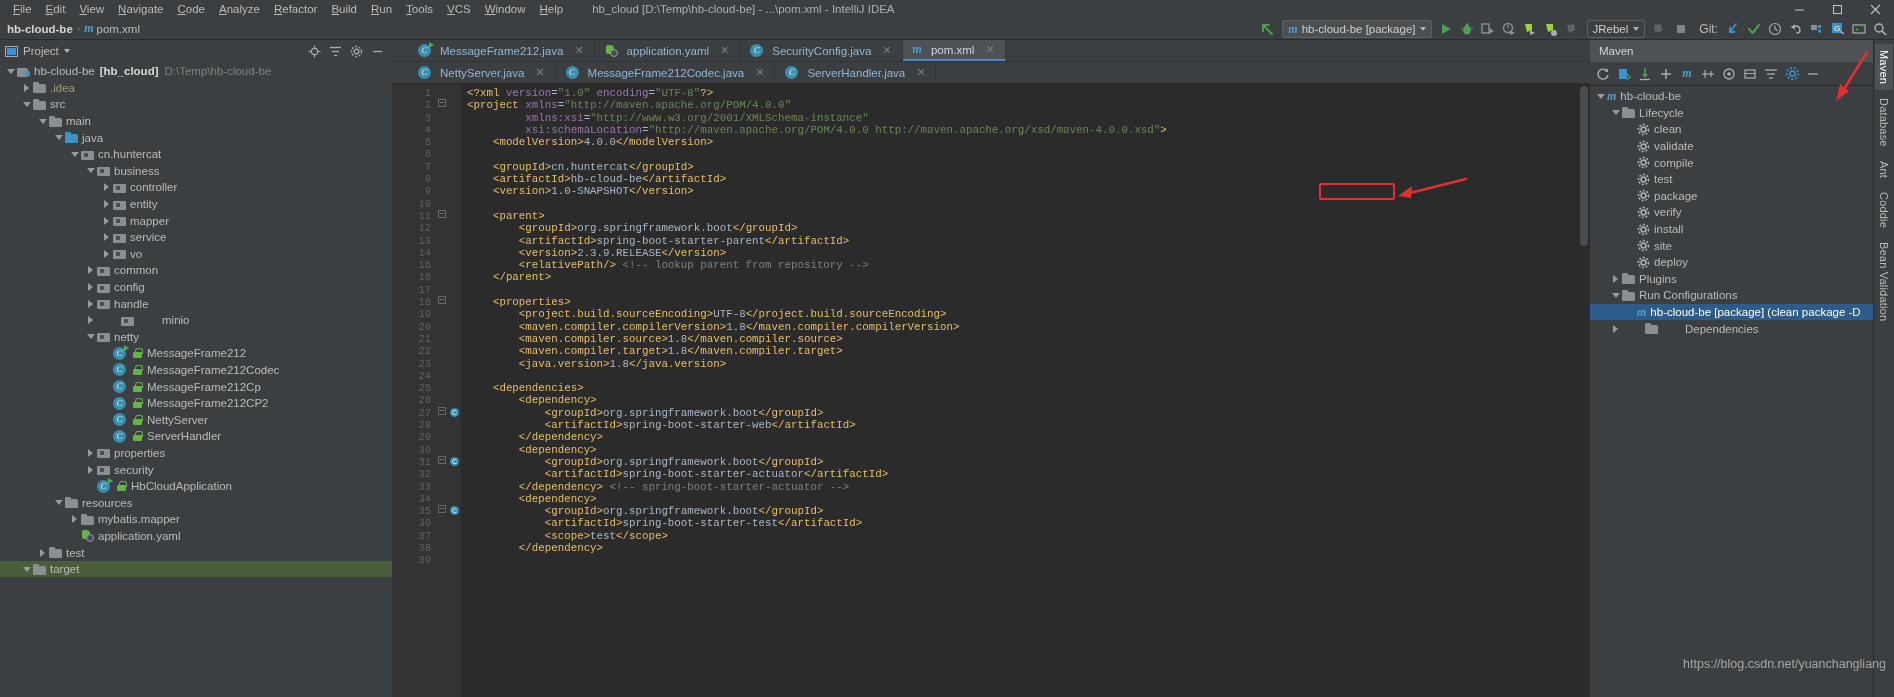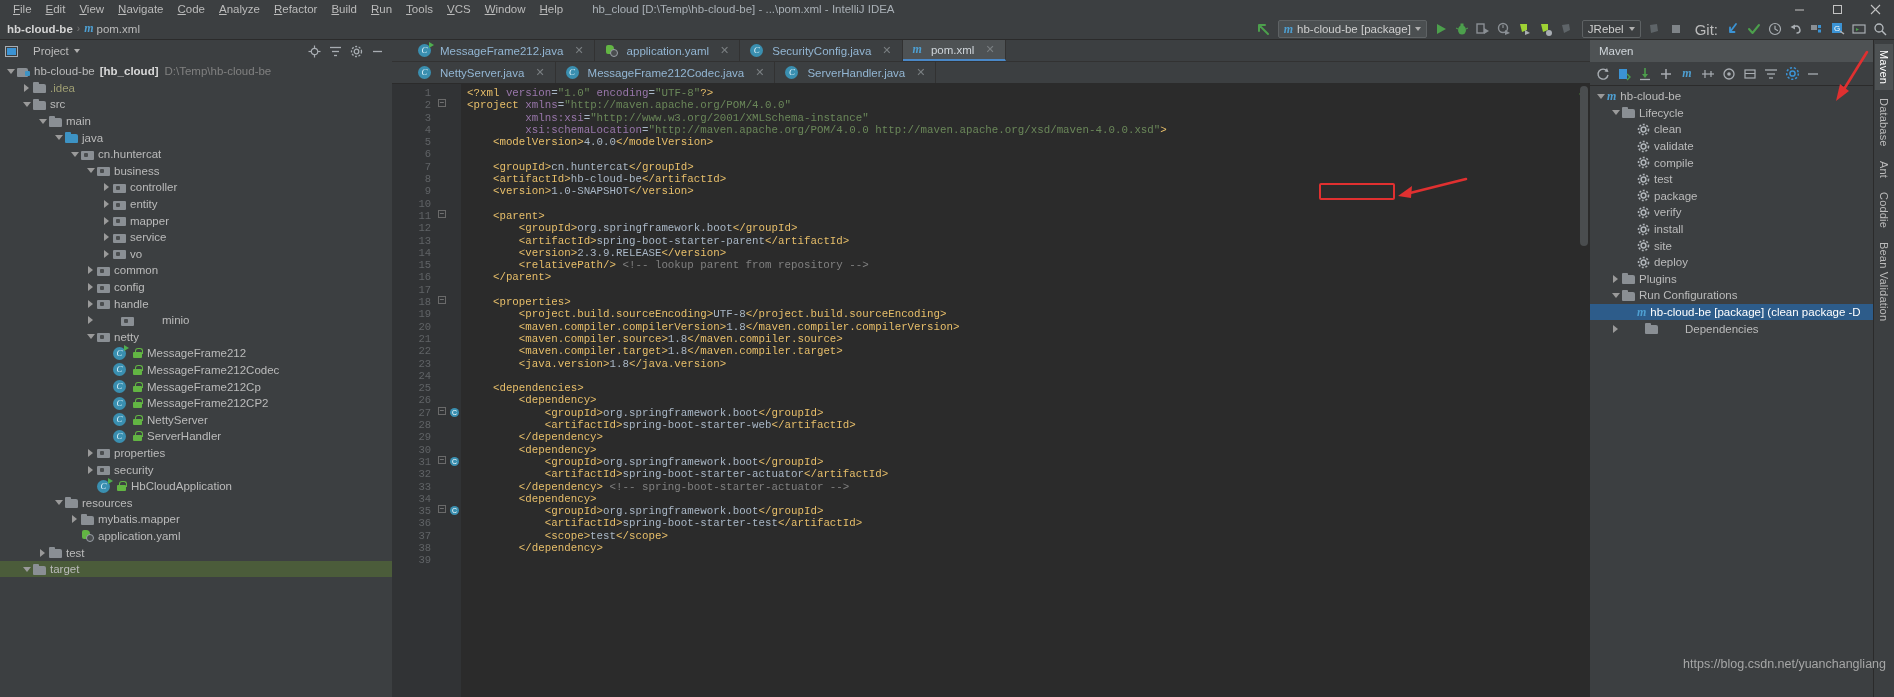--- a/index.html
+++ b/index.html
@@ -58,32 +58,32 @@
     height: 18px; background: #4b4f51; border: 1px solid #5e6264; border-radius: 2px;
     display: flex; align-items: center; padding: 0 5px; gap: 4px; margin: 0 4px;
     font-size: 11.5px; color: #cfcfcf; white-space: nowrap;
   }
   .jrebel-box {
     height: 18px; background: #3c3f41; border: 1px solid #5e6264; border-radius: 2px;
     display: flex; align-items: center; padding: 0 5px; gap: 5px; margin: 0 4px;
     font-size: 11.5px; color: #cfcfcf;
   }
   .caret { width:0;height:0;border-left:3.5px solid transparent;border-right:3.5px solid transparent;border-top:4px solid #b0b0b0; }
-  .git-label { font-size: 15px; color: #bbbbbb; padding: 0 4px 0 8px; text-align: right; }
+  .git-label { font-size: 12px; color: #bbbbbb; padding: 0 4px 0 8px; text-align: right; }
 
   
   .body-row { flex: 1; display: flex; min-height: 0; position: relative; }
 
   
   .left-panel { width: 392px; background: #3c3f41; display: flex; flex-direction: column; flex: 0 0 392px; }
   .panel-head {
     height: 22px; display: flex; align-items: center; padding: 0 5px;
     background: #3c3f41; flex: 0 0 22px;
   }
-  .panel-title { font-size: 11.5px; color: #bbbbbb; margin-left: 15px; }
+  .panel-title { font-size: 11.5px; color: #bbbbbb; margin-left: 5px; }
   .panel-head-actions { margin-left: auto; display: flex; align-items: center; gap: 2px; }
   .ph-icon { width: 19px; height: 18px; display: flex; align-items: center; justify-content: center; color: #9aa0a6; }
 
   .tree { flex: 1; overflow: hidden; background: #3c3f41; padding-top: 1px; position: relative; }
   .trow {
     height: 16.6px; display: flex; align-items: center; white-space: nowrap;
     font-size: 11.5px; color: #bbbbbb; padding-left: 4px;
   }
   .trow.sel-green { background: #4b5c3a; }
   .tw { width: 13px; display: flex; align-items: center; justify-content: center; flex: 0 0 13px; }

